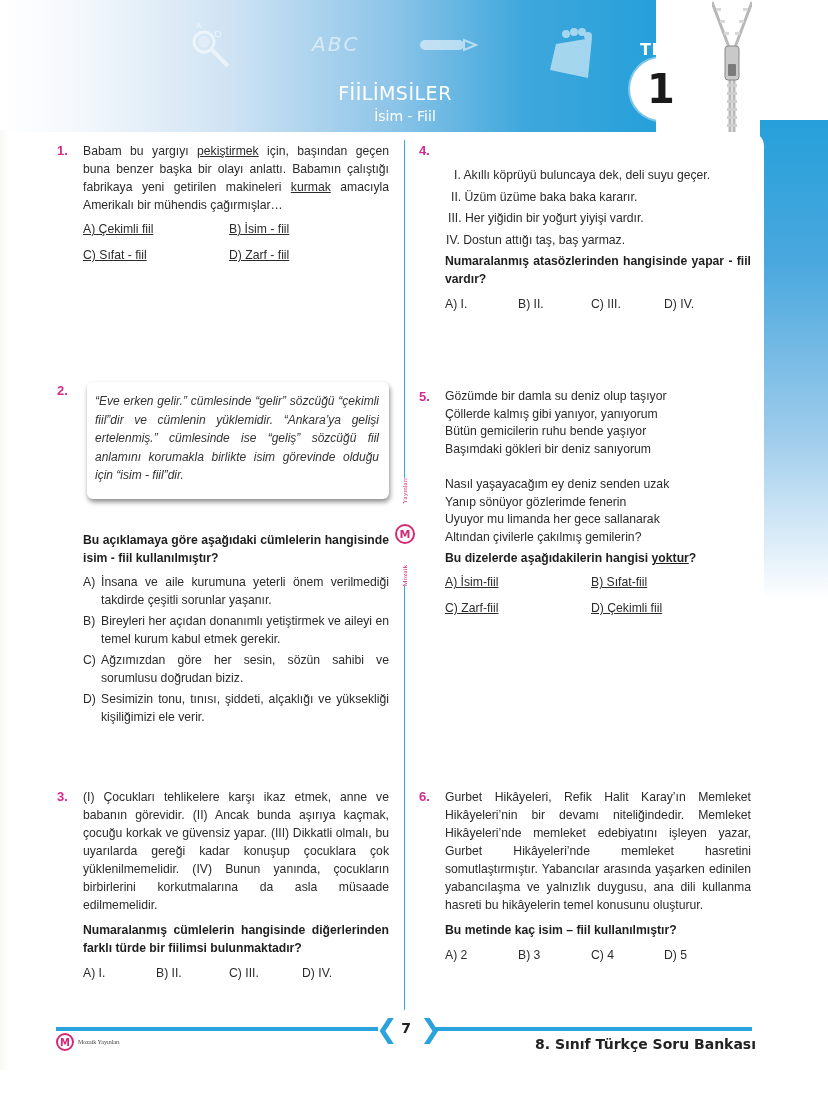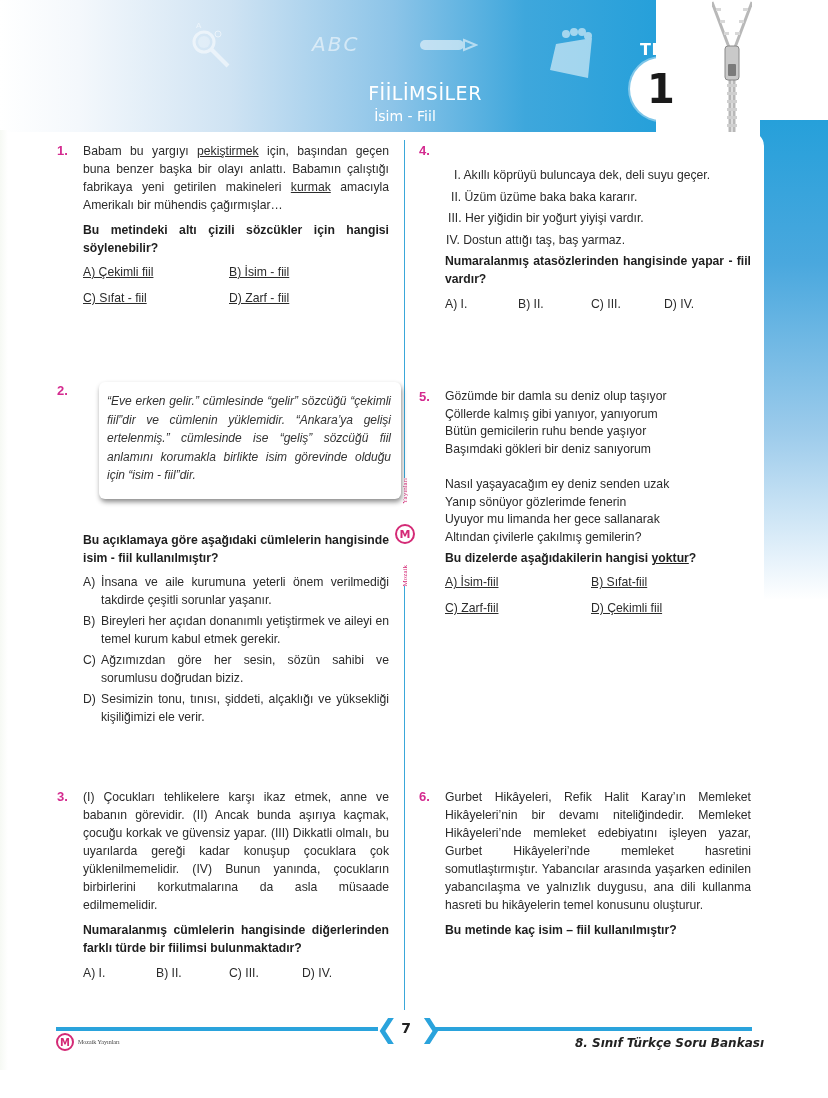--- a/index.html
+++ b/index.html
@@ -17,21 +17,21 @@
     .left-strip {
       position: absolute; left: 0; top: 130px; width: 8px; height: 940px;
       background: linear-gradient(90deg, #f6f9f4, #ffffff);
     }
     .deco { position: absolute; opacity: 0.55; }
     .deco-abc { left: 312px; top: 32px; font-family: "DejaVu Sans", sans-serif; font-size: 20px; color: #ffffff; letter-spacing: 2px; font-style: italic; }
     .title {
       position: absolute; left: 0; width: 828px; text-align: center; color: #ffffff;
       font-family: "DejaVu Sans", sans-serif;
     }
-    .title-main { top: 82px; font-size: 19px; left: 365px; width: 120px; letter-spacing: 0.5px; }
+    .title-main { top: 82px; font-size: 19px; left: 335px; width: 120px; letter-spacing: 0.5px; }
     .title-sub { top: 108px; font-size: 14px; left: 355px; width: 100px; }
 
     .test-label { position: absolute; left: 640px; top: 40px; color: #fff; font-weight: bold; font-family: "DejaVu Sans", sans-serif; font-size: 16px; letter-spacing: 0.5px; }
     .test-circle {
       position: absolute; left: 630px; top: 58px; width: 62px; height: 62px; border-radius: 50%;
       background: #ffffff; display: flex; align-items: center; justify-content: center;
       font-family: "DejaVu Sans", sans-serif; font-weight: bold; font-size: 40px; color: #1a1a1a;
       box-shadow: 0 0 0 2px rgba(255,255,255,0.4);
     }
     .zipper { position: absolute; left: 712px; top: 0; width: 40px; height: 140px; }
@@ -63,40 +63,40 @@
     .opts2 { display: grid; grid-template-columns: 146px 146px; margin-top: 6px; row-gap: 8px; text-decoration: underline; }
     .opts4 { display: grid; grid-template-columns: 73px 73px 73px 73px; margin-top: 7px; }
     .opt-list { margin-top: 6px; }
     .opt-list .o { display: flex; margin-bottom: 3px; }
     .opt-list .o .k { width: 18px; flex-shrink: 0; }
     .opt-list .o .t { text-align: justify; flex: 1; }
 
     .roman-list div { margin-bottom: 3.5px; }
 
     .info-box {
-      margin-left: 16px; margin-top: 0; width: 302px; padding: 10px 10px 14px 8px;
+      margin-left: 4px; margin-top: 0; width: 302px; padding: 10px 10px 14px 8px;
       border-radius: 6px; background: #ffffff;
       box-shadow: 1px 3px 5px rgba(0,0,0,0.45);
       font-style: italic; font-size: 12px; line-height: 18.5px; color: #333;
     }
     .info-box p { text-align: justify; }
 
     .poem div { line-height: 17.6px; }
     .poem .gap { height: 17.6px; }
 
     .footer-line-l { position: absolute; left: 56px; top: 1027px; width: 322px; height: 4px; background: #2aa3dc; }
     .footer-line-r { position: absolute; left: 434px; top: 1027px; width: 318px; height: 4px; background: #2aa3dc; }
     .page-num { position: absolute; left: 396px; top: 1020px; width: 20px; text-align: center; font-weight: bold; font-size: 14px; font-family: "DejaVu Sans", sans-serif; color: #222; }
     .chev { position: absolute; top: 1014px; font-size: 26px; color: #2aa3dc; font-weight: bold; font-family: "DejaVu Sans", sans-serif; line-height: 30px; }
     .chev-l { left: 376px; }
     .chev-r { left: 420px; }
     .footer-logo { position: absolute; left: 56px; top: 1033px; display: flex; align-items: center; gap: 4px; }
     .footer-logo .logo-m { width: 18px; height: 18px; font-size: 10px; }
     .footer-logo span.txt { font-family: "Liberation Serif", serif; font-size: 6px; color: #444; }
-    .footer-book { position: absolute; right: 64px; top: 1036px; font-family: "DejaVu Sans", sans-serif; font-style: italic; font-weight: bold; font-size: 12px; color: #222; }
+    .footer-book { position: absolute; right: 72px; top: 1036px; font-family: "DejaVu Sans", sans-serif; font-weight: bold; font-size: 14px; color: #222; }
   </style>
 </head>
 <body>
 
 <div class="header">
   <svg class="deco" style="left:188px;top:20px;" width="46" height="50">
     <circle cx="16" cy="22" r="10" fill="none" stroke="#fff" stroke-width="3"></circle>
     <circle cx="16" cy="22" r="6" fill="#fff" opacity="0.5"></circle>
     <line x1="23" y1="29" x2="40" y2="46" stroke="#fff" stroke-width="4"></line>
     <text x="8" y="8" fill="#fff" font-size="8">A</text>
@@ -157,21 +157,20 @@
 <div class="divider"></div>
 <div class="divider-logo">
   <span class="v-text">Yayınları</span>
   <span class="logo-m">M</span>
   <span class="v-text">Mozaik</span>
 </div>
 
 <div class="q" style="left:83px; top:142px; width:306px;">
   <span class="q-num">1.</span>
   <p><span>Babam bu yargıyı </span><span class="u">pekiştirmek</span><span> için, başından geçen buna benzer başka bir olayı anlattı. Babamın çalıştığı fabrikaya yeni getirilen makineleri </span><span class="u">kurmak</span><span> amacıyla Amerikalı bir mühendis çağırmışlar…</span></p>
-  <p class="stem">Bu metindeki altı çizili sözcükler için hangisi söylenebilir?</p>
   <div class="opts2">
     <span>A) Çekimli fiil</span>
     <span>B) İsim - fiil</span>
     <span>C) Sıfat - fiil</span>
     <span>D) Zarf - fiil</span>
   </div>
 </div>
 
 <div class="q" style="left:83px; top:382px; width:306px;">
   <span class="q-num">2.</span>
@@ -247,20 +246,26 @@
     <span>B) Sıfat-fiil</span>
     <span>C) Zarf-fiil</span>
     <span>D) Çekimli fiil</span>
   </div>
 </div>
 
 <div class="q" style="left:445px; top:788px; width:306px;">
   <span class="q-num">6.</span>
   <p>Gurbet Hikâyeleri, Refik Halit Karay’ın Memleket Hikâyeleri’nin bir devamı niteliğindedir. Memleket Hikâyeleri’nde memleket edebiyatını işleyen yazar, Gurbet Hikâyeleri’nde memleket hasretini somutlaştırmıştır. Yabancılar arasında yaşarken edinilen yabancılaşma ve yalnızlık duygusu, ana dili kullanma hasreti bu hikâyelerin temel konusunu oluşturur.</p>
   <p class="stem">Bu metinde kaç isim – fiil kullanılmıştır?</p>
+  <div class="opts4">
+    <span>A) 2</span>
+    <span>B) 3</span>
+    <span>C) 4</span>
+    <span>D) 5</span>
+  </div>
 </div>
 
 <div class="footer-line-l"></div>
 <div class="footer-line-r"></div>
 <span class="chev chev-l">❮</span>
 <span class="page-num">7</span>
 <span class="chev chev-r">❯</span>
 <div class="footer-logo">
   <span class="logo-m">M</span>
   <span class="txt">Mozaik Yayınları</span>

